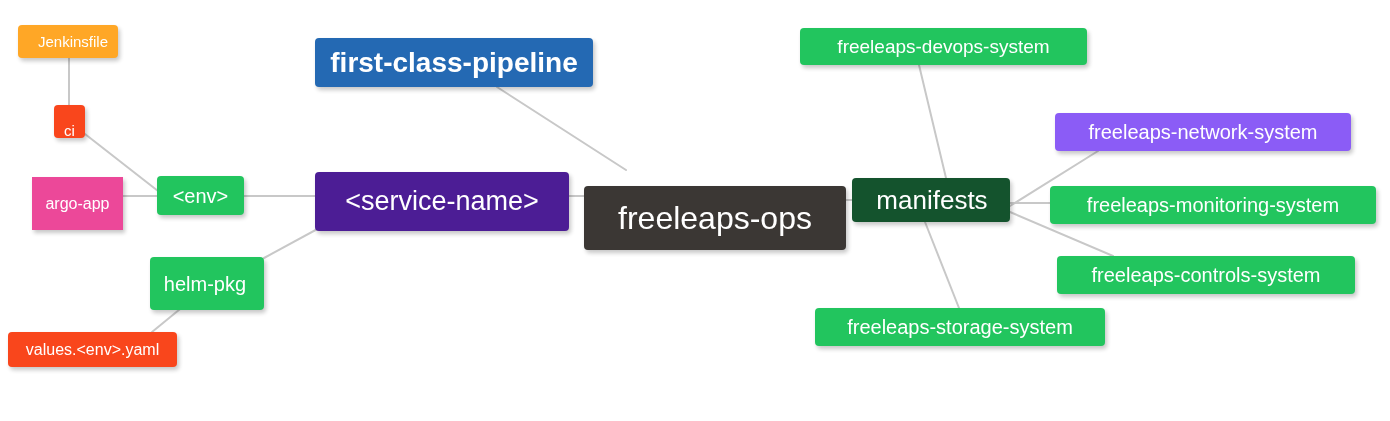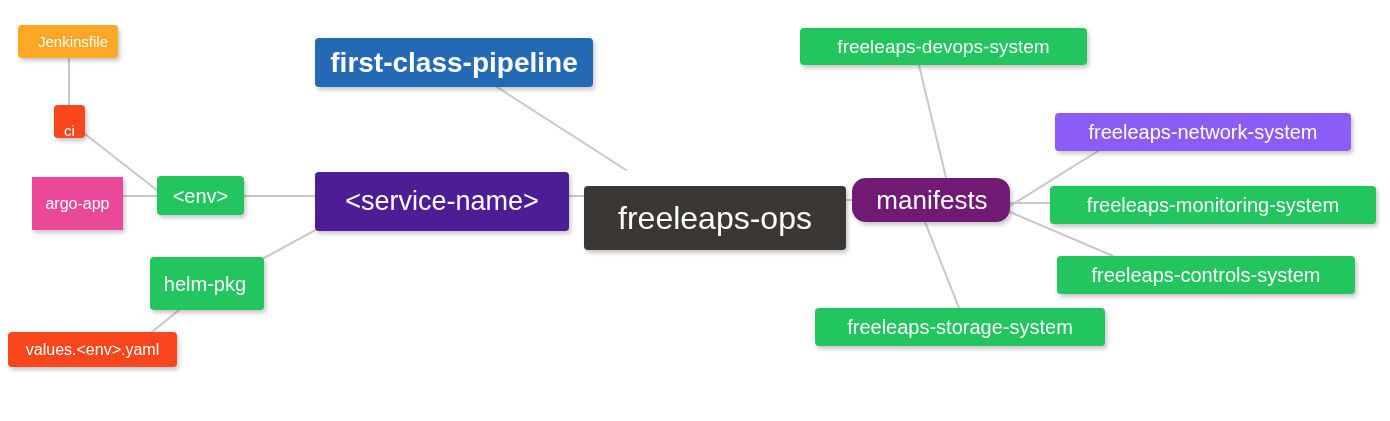--- a/index.html
+++ b/index.html
@@ -88,21 +88,21 @@
       </div>
       <div class="node" style="left: 315px; top: 38px; width: 278px; height: 49px; background: rgb(36, 105, 179); font-size: 28px; border-radius: 4px; font-weight: bold;">
         <span class="node-label">first-class-pipeline</span>
       </div>
       <div class="node" style="left: 315px; top: 172px; width: 254px; height: 59px; background: #4c1d95; font-size: 27px; border-radius: 4px;">
         <span class="node-label">&lt;service-name&gt;</span>
       </div>
       <div class="node" style="left: 584px; top: 170px; width: 262px; height: 64px; background: rgb(59, 55, 52); font-size: 32px; border-radius: 4px; margin-top: 16px;">
         <span class="node-label">freeleaps-ops</span>
       </div>
-      <div class="node" style="left: 852px; top: 178px; width: 158px; height: 44px; background: #701a75; font-size: 26px; border-radius: 14px; padding-left: 12px;">
+      <div class="node" style="left: 852px; top: 178px; width: 158px; height: 44px; background: #14532d; font-size: 26px; border-radius: 4px; padding-left: 12px;">
         <span class="node-label">manifests</span>
       </div>
       <div class="node" style="left: 800px; top: 28px; width: 287px; height: 37px; background: rgb(34, 197, 94); font-size: 19px; border-radius: 4px;">
         <span class="node-label">freeleaps-devops-system</span>
       </div>
       <div class="node" style="left: 1055px; top: 113px; width: 296px; height: 38px; background: #8b5cf6; font-size: 20px; border-radius: 4px;">
         <span class="node-label">freeleaps-network-system</span>
       </div>
       <div class="node" style="left: 1050px; top: 186px; width: 326px; height: 38px; background: rgb(34, 197, 94); font-size: 20px; border-radius: 4px;">
         <span class="node-label">freeleaps-monitoring-system</span>

